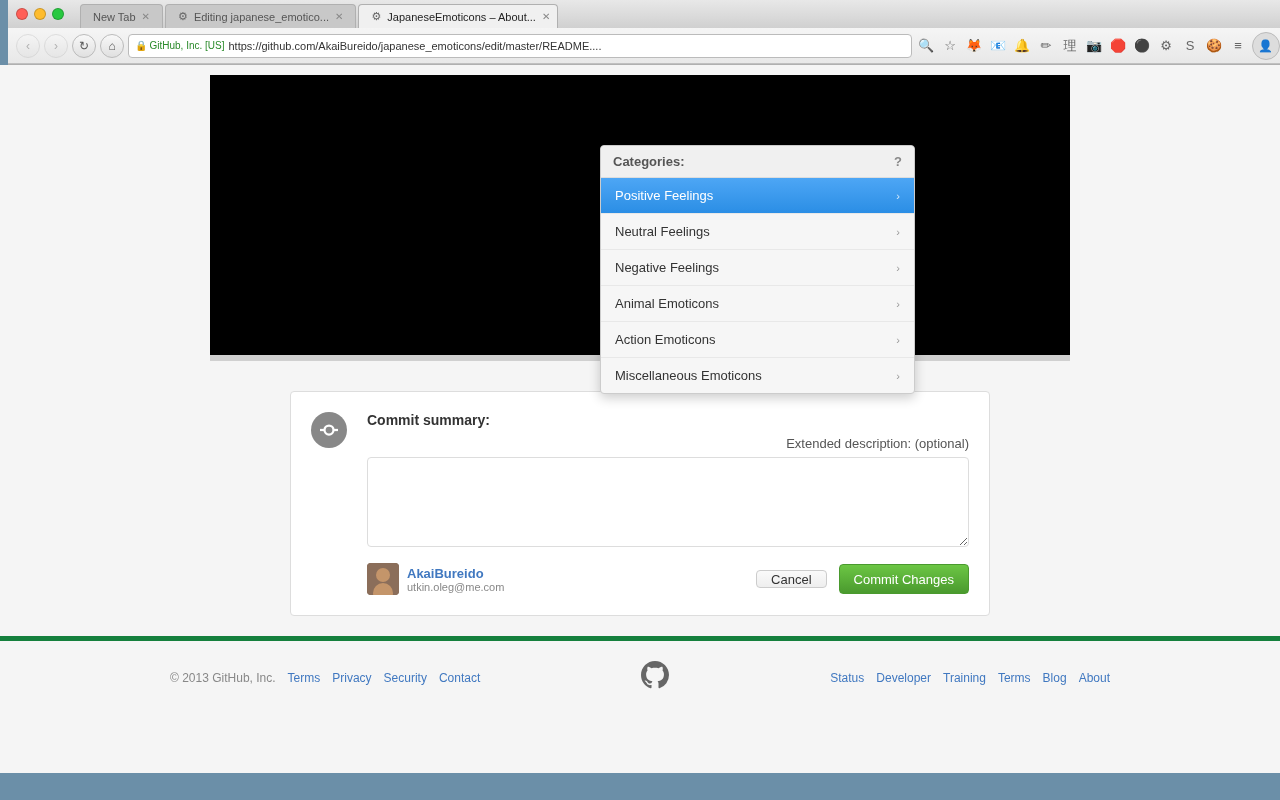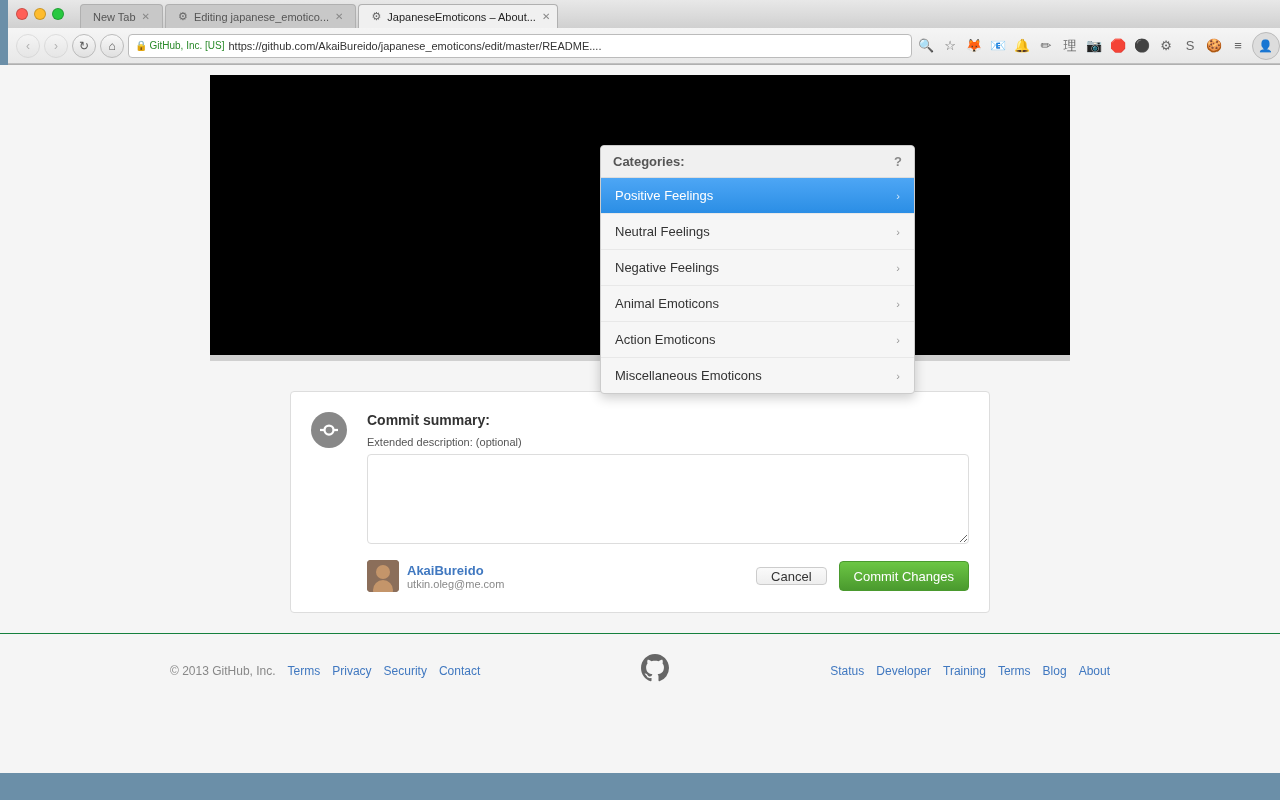--- a/index.html
+++ b/index.html
@@ -283,24 +283,25 @@
       height: 34px;
       border: 1px solid #ddd;
       border-radius: 4px;
       padding: 0 10px;
       font-size: 13px;
       color: #aaa;
       margin-bottom: 12px;
     }
 
     .commit-desc-label {
-      font-size: 11px;
+      font-size: 13px;
       color: #555;
       margin-bottom: 6px;
       display: block;
+      text-align: right;
     }
 
     .commit-desc-textarea {
       width: 100%;
       height: 90px;
       border: 1px solid #ddd;
       border-radius: 4px;
       padding: 8px 10px;
       font-size: 13px;
       resize: vertical;
@@ -371,21 +372,21 @@
       background: linear-gradient(to bottom, #6cc644, #4a9a2e);
       font-size: 13px;
       color: white;
       cursor: pointer;
       font-weight: 400;
     }
 
     
     .page-footer {
       background: #f5f5f5;
-      border-top: 1px solid #15803d;
+      border-top: 5px solid #15803d;
       padding: 20px 0;
       text-align: center;
       font-size: 12px;
       color: #888;
       position: relative;
     }
 
     .footer-inner {
       max-width: 980px;
       margin: 0 auto;

